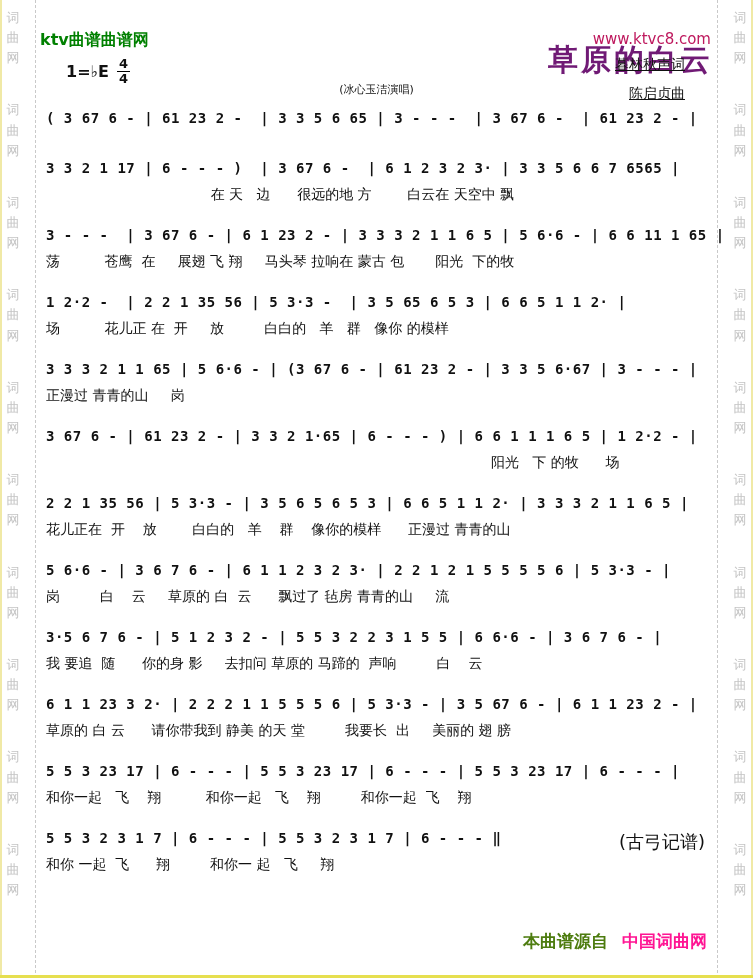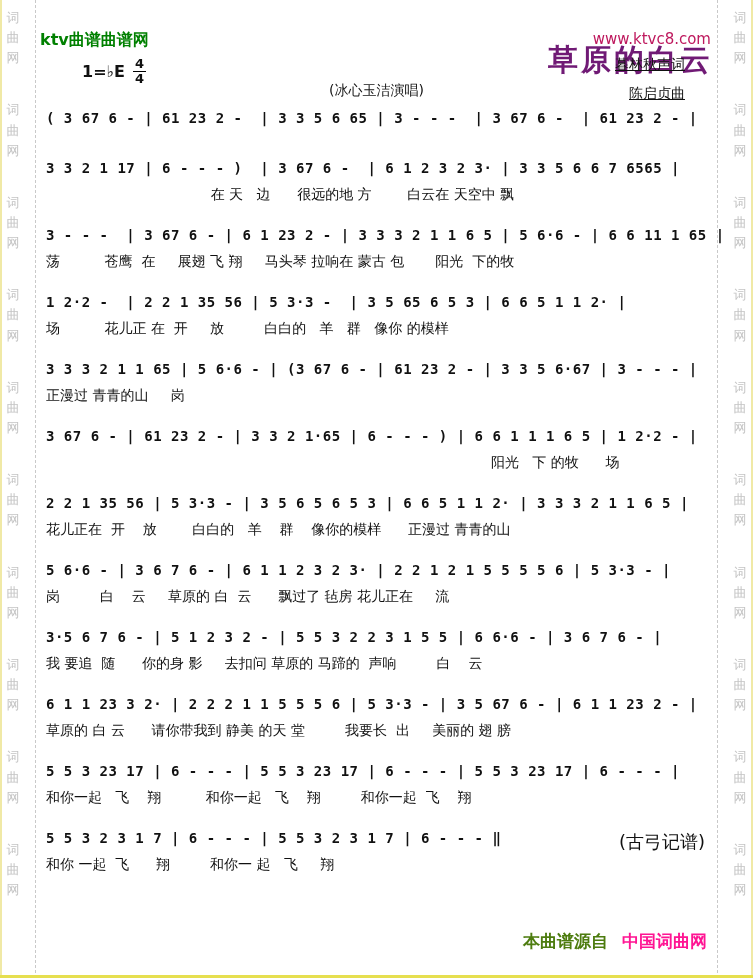--- a/index.html
+++ b/index.html
@@ -10,26 +10,26 @@
               display:flex;flex-direction:column;gap:32px;padding-top:8px;
               color:#c4c4c4;font-size:13px;}
   .side-strip.left{left:0;border-left:2px solid #f0e9a6;border-right:1px dashed #c9c9c9;padding-left:3px;}
   .side-strip.right{right:0;border-right:2px solid #f0e9a6;border-left:1px dashed #c9c9c9;align-items:flex-end;padding-right:3px;}
   .side-unit{white-space:pre-line;text-align:center;line-height:1.55;width:16px;}
   .bottom-line{position:absolute;left:0;right:0;bottom:0;height:3px;background:#e6df4f;}
   
   .content{position:absolute;left:40px;right:40px;top:0;height:728px;}
   .logo{position:absolute;left:0;top:30px;color:#008000;font-weight:bold;font-size:16px;}
   .site-url{position:absolute;right:2px;top:30px;color:#be185d;font-weight:normal;font-size:15px;}
-  .key-row{position:absolute;left:42px;top:57px;font-size:16px;font-weight:bold;display:flex;align-items:center;}
+  .key-row{position:absolute;left:26px;top:57px;font-size:16px;font-weight:bold;display:flex;align-items:center;}
   .ts{display:inline-flex;flex-direction:column;margin-left:8px;font-size:13px;line-height:1.05;text-align:center;}
   .ts .num{border-bottom:1.5px solid #000;padding:0 2px;}
   .song-title{position:absolute;left:0;right:0;top:40px;text-align:right;
               font-size:30px;font-weight:bold;color:#701a75;letter-spacing:3px;}
-  .subtitle{position:absolute;left:0;right:0;top:82px;text-align:center;font-size:14px;}
+  .subtitle{position:absolute;left:0;right:0;top:82px;text-align:center;font-size:11px;}
   .credits{position:absolute;right:28px;top:50px;font-size:14px;line-height:2.1;text-align:right;text-decoration:underline;}
   
   .score{position:absolute;left:6px;right:0;top:110px;}
   .score-line{position:relative;height:67px;}
   .score-line.first{height:50px;}
   .notes{white-space:pre;font-family:"DejaVu Sans Mono",monospace;font-size:14px;
          font-weight:bold;letter-spacing:0.5px;line-height:1.2;}
   .lyrics{white-space:pre;font-size:14px;margin-top:9px;line-height:1.2;}
   .end-annotation{position:absolute;right:8px;top:0;font-size:18px;font-weight:normal;
                   font-family:"DejaVu Sans",sans-serif;}
@@ -158,21 +158,21 @@
       <div class="score-line">
         <div class="notes">3 67 6 - | 61 23 2 - | 3 3 2 1·65 | 6 - - - ) | 6 6 1 1 1 6 5 | 1 2·2 - |</div>
         <div class="lyrics">                                                                                                    阳光   下 的牧      场</div>
       </div>
       <div class="score-line">
         <div class="notes">2 2 1 35 56 | 5 3·3 - | 3 5 6 5 6 5 3 | 6 6 5 1 1 2· | 3 3 3 2 1 1 6 5 |</div>
         <div class="lyrics">花儿正在  开    放        白白的   羊    群    像你的模样      正漫过 青青的山</div>
       </div>
       <div class="score-line">
         <div class="notes">5 6·6 - | 3 6 7 6 - | 6 1 1 2 3 2 3· | 2 2 1 2 1 5 5 5 5 6 | 5 3·3 - |</div>
-        <div class="lyrics">岗         白    云     草原的 白  云      飘过了 毡房 花儿正在     流</div>
+        <div class="lyrics">岗         白    云     草原的 白  云      飘过了 毡房 青青的山     流</div>
       </div>
       <div class="score-line">
         <div class="notes">3·5 6 7 6 - | 5 1 2 3 2 - | 5 5 3 2 2 3 1 5 5 | 6 6·6 - | 3 6 7 6 - |</div>
         <div class="lyrics">我 要追  随      你的身 影     去扣问 草原的 马蹄的  声响         白    云</div>
       </div>
       <div class="score-line">
         <div class="notes">6 1 1 23 3 2· | 2 2 2 1 1 5 5 5 6 | 5 3·3 - | 3 5 67 6 - | 6 1 1 23 2 - |</div>
         <div class="lyrics">草原的 白 云      请你带我到 静美 的天 堂         我要长  出     美丽的 翅 膀</div>
       </div>
       <div class="score-line">

